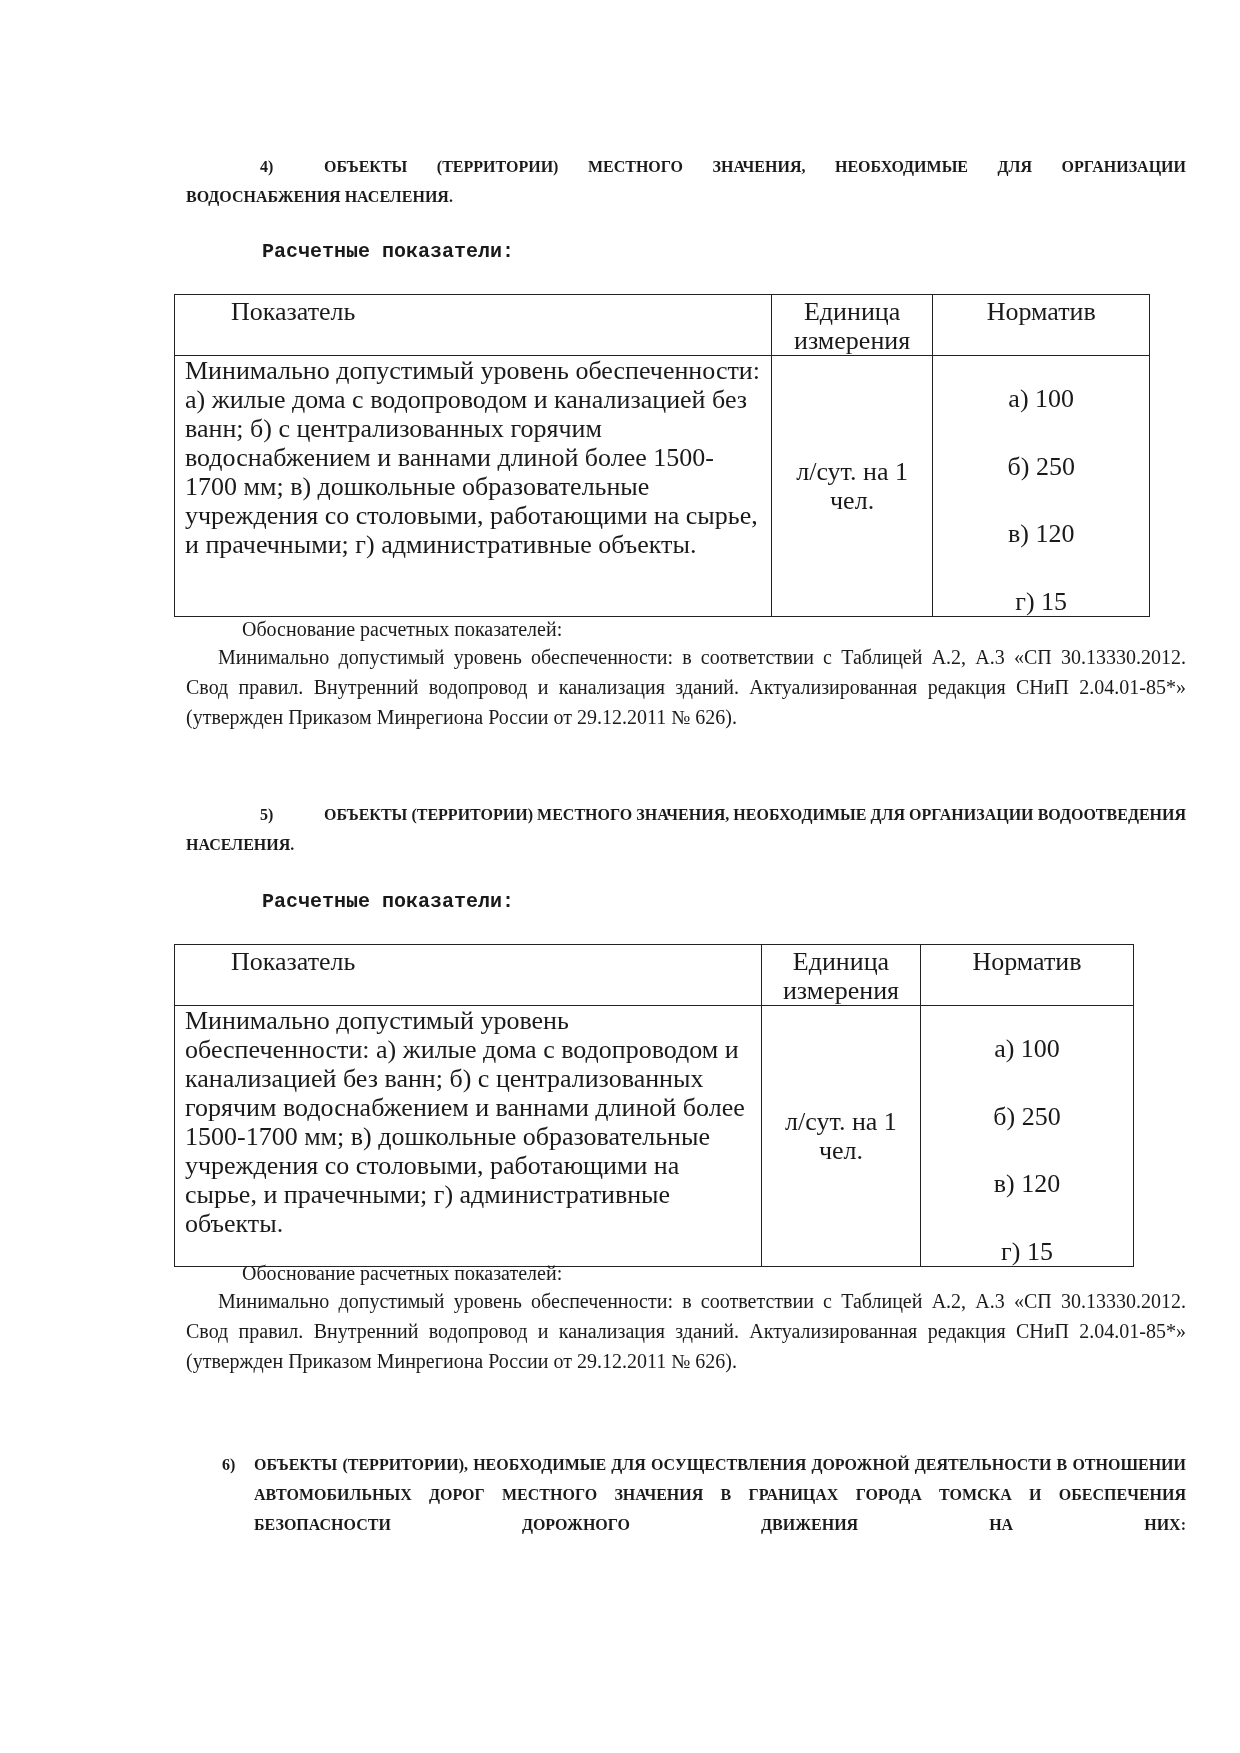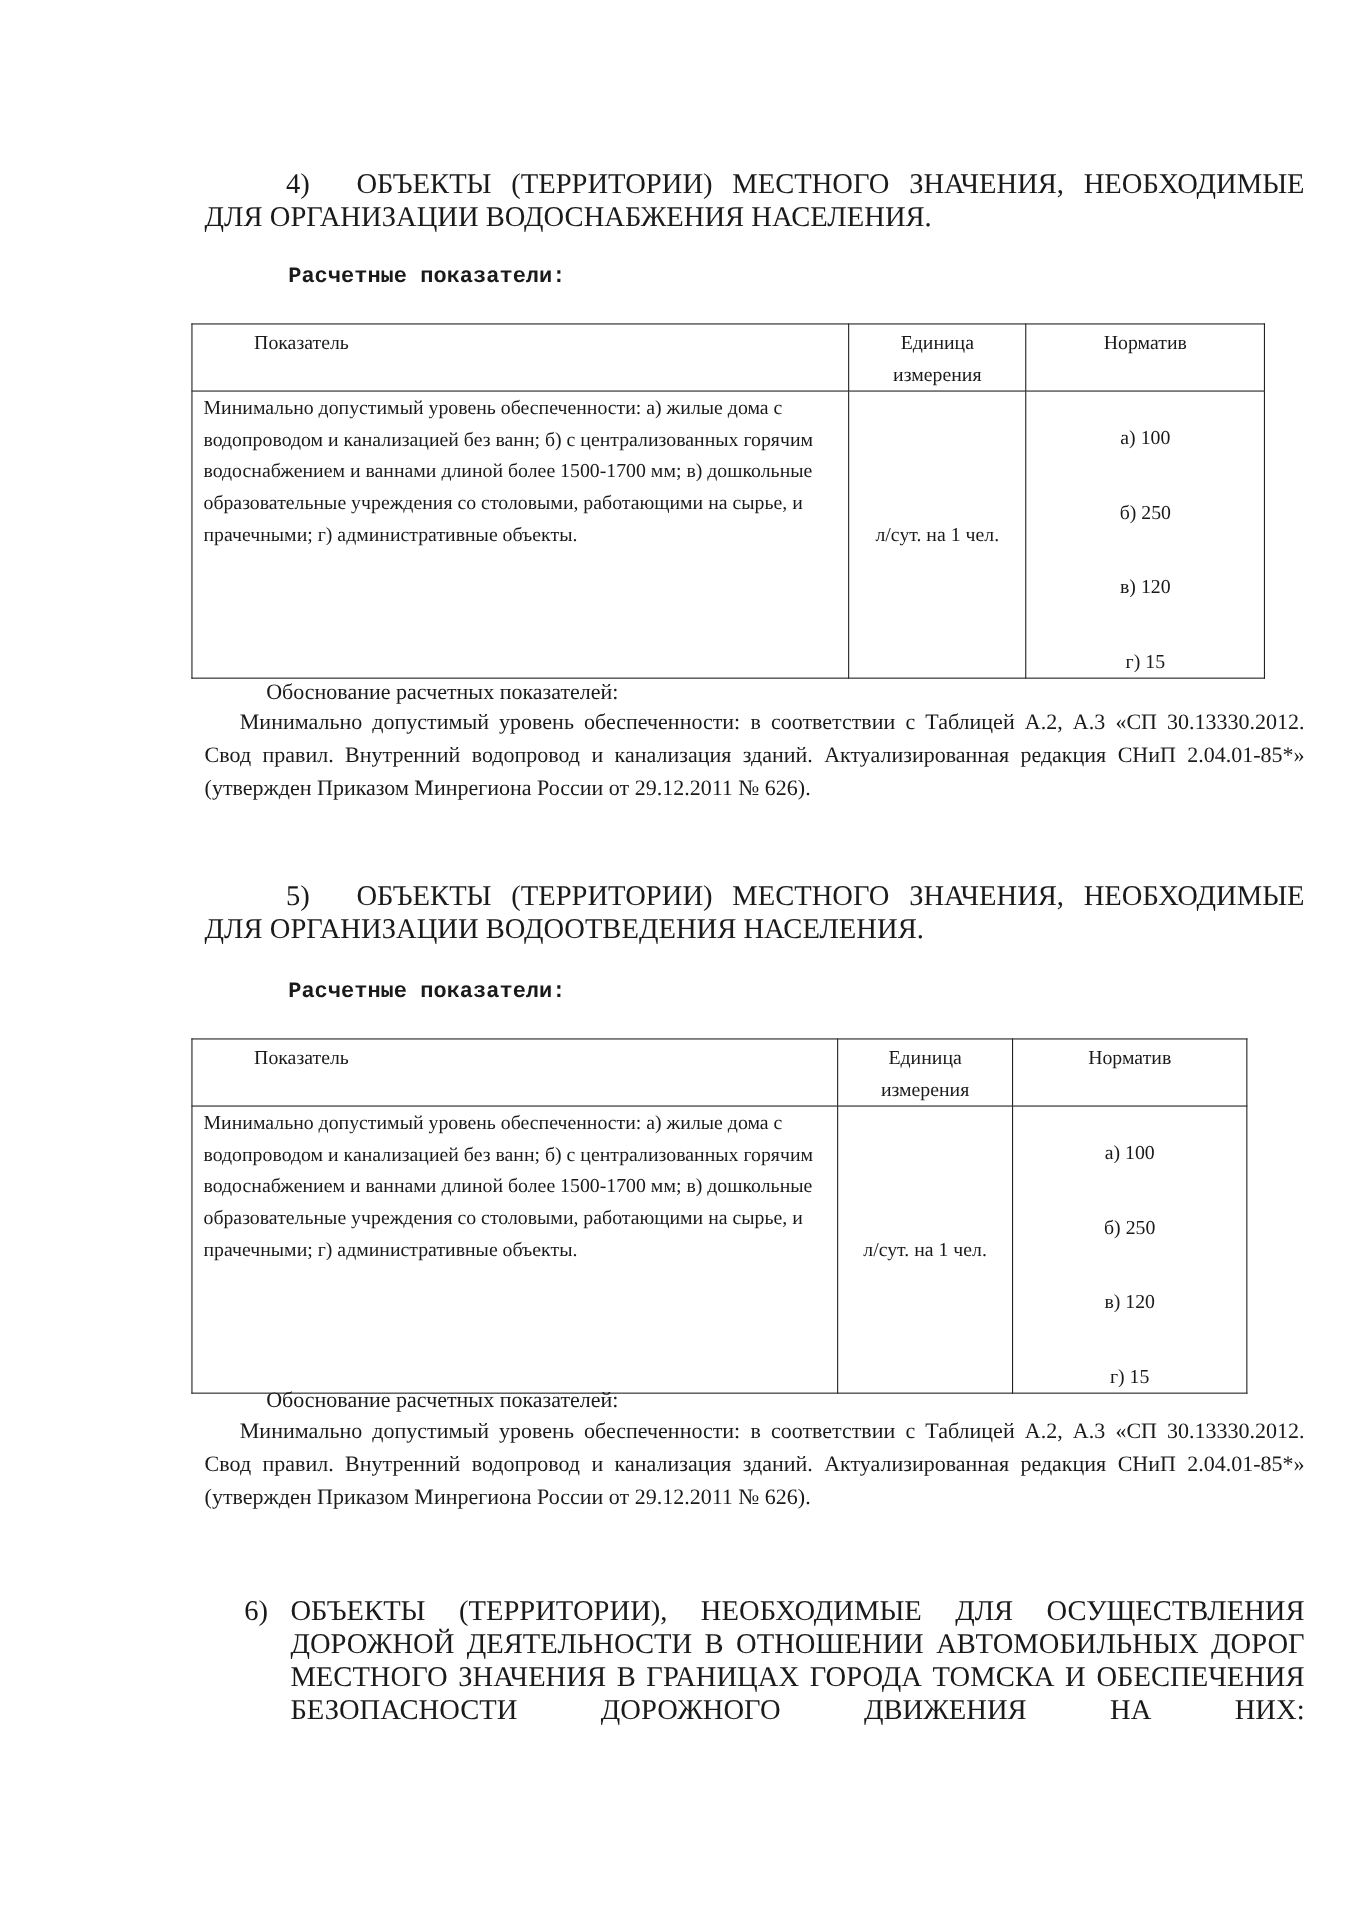--- a/index.html
+++ b/index.html
@@ -2,32 +2,32 @@
 <html><head>
 <meta charset="utf-8">
 <style>
   html, body { margin: 0; padding: 0; background: #ffffff; }
   body {
     width: 1240px; height: 1753px; position: relative; overflow: hidden;
     font-family: "Liberation Serif", "DejaVu Serif", serif; color: #1a1a1a;
   }
   .heading {
     position: absolute; left: 186px; width: 1000px;
-    font-weight: normal; font-size: 26px; line-height: 30px;
+    font-weight: bold; font-size: 16px; line-height: 30px;
     text-align: justify; text-align-last: left;
   }
   .heading .num { display: inline-block; width: 64px; padding-left: 74px; }
   .heading.h6 { left: 222px; width: 964px; }
   .heading.h6 .num { position: absolute; left: 0; padding-left: 0; width: 50px; }
-  .heading.h6 .body { display: block; margin-left: 42px; text-align: justify; text-align-last: justify; }
+  .heading.h6 .body { display: block; margin-left: 32px; text-align: justify; text-align-last: justify; }
   .subhead {
     position: absolute; left: 262px; font-weight: bold; font-size: 20px; font-family: Liberation Mono, monospace;
   }
   table.norm {
-    position: absolute; border-collapse: collapse; font-size: 18px; line-height: 29px; border-radius: 19px;
+    position: absolute; border-collapse: collapse; font-size: 26px; line-height: 29px; border-radius: 19px;
   }
   table.norm td, table.norm th {
     border: 1.5px solid #222; vertical-align: top; padding: 0 6px;
     font-weight: normal;
   }
   table.norm th { text-align: center; padding-top: 2px; height: 56px; }
   table.norm th.c1 { text-align: left; padding-left: 56px; }
   table.norm td.c1 { width: 570px; padding-left: 10px; }
   table.norm td.c2 { width: 146px; text-align: center; vertical-align: middle; }
   table.norm td.c3 { width: 200px; text-align: center; }

